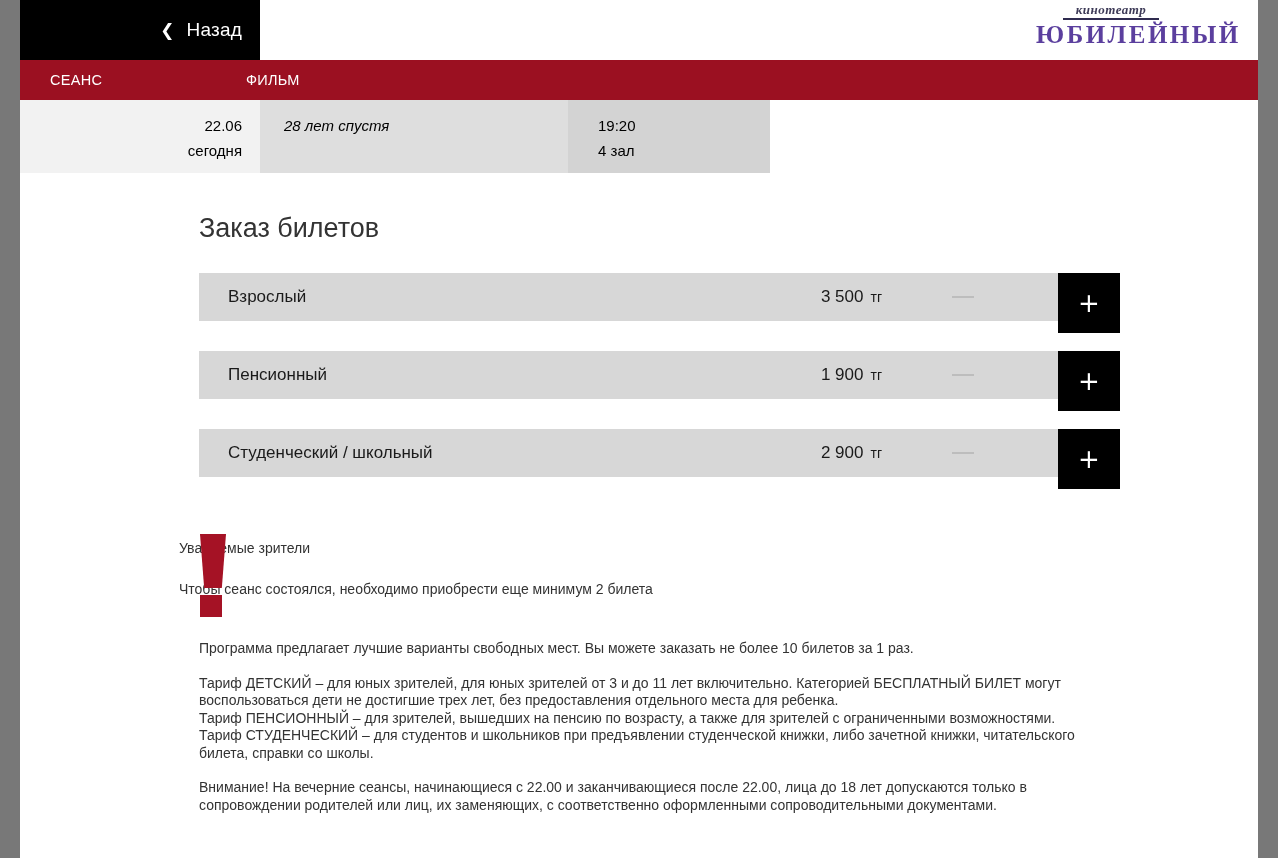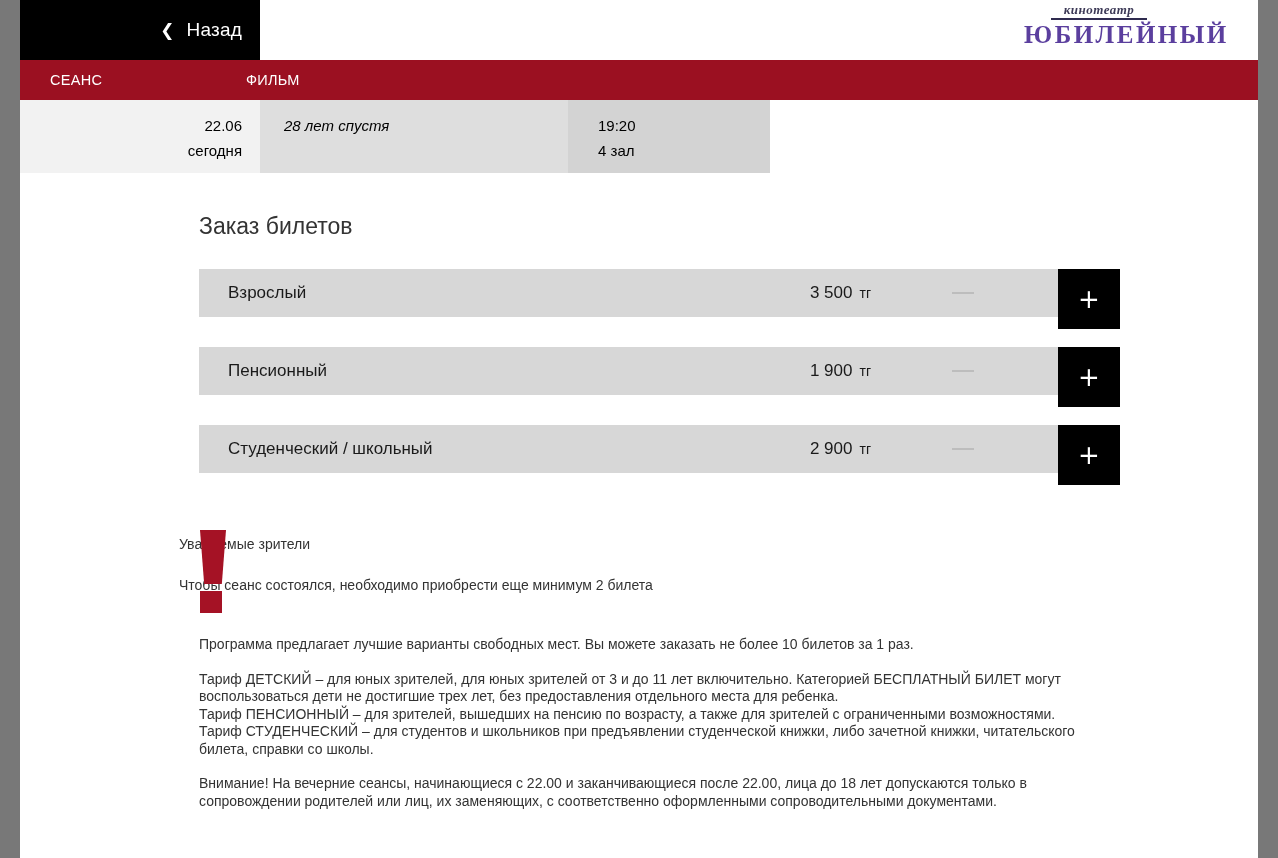--- a/index.html
+++ b/index.html
@@ -53,21 +53,21 @@
     color: #ffffff;
     font-family: "DejaVu Sans", sans-serif;
   }
   .back-label {
     font-size: 19px;
     letter-spacing: .2px;
   }
 
   .logo {
     position: absolute;
-    right: 84px;
+    right: 72px;
     top: 3px;
     width: 150px;
     text-align: center;
     user-select: none;
   }
   .logo-top {
     font-family: "Liberation Serif", serif;
     font-style: italic;
     font-weight: 700;
     font-size: 13px;
@@ -147,21 +147,21 @@
     background: #d3d3d3;
     padding-left: 30px;
   }
   .td-rest {
     flex: 1;
     background: #ffffff;
   }
 
   
   .order-title {
-    font-size: 23px;
+    font-size: 27px;
     color: #333333;
     font-weight: 400;
     margin: 40px 0 0 179px;
   }
 
   .ticket-list {
     margin-top: 29px;
     padding-left: 179px;
   }
   .ticket-row {
@@ -173,21 +173,21 @@
     display: flex;
     align-items: center;
   }
   .ticket-name {
     font-size: 17px;
     color: #1a1a1a;
     margin-left: 29px;
   }
   .ticket-price {
     position: absolute;
-    right: 249px;
+    right: 238px;
     font-size: 17px;
     color: #1a1a1a;
     white-space: nowrap;
   }
   .ticket-price .cur {
     font-size: 14px;
     margin-left: 7px;
   }
   .btn-minus {
     position: absolute;

